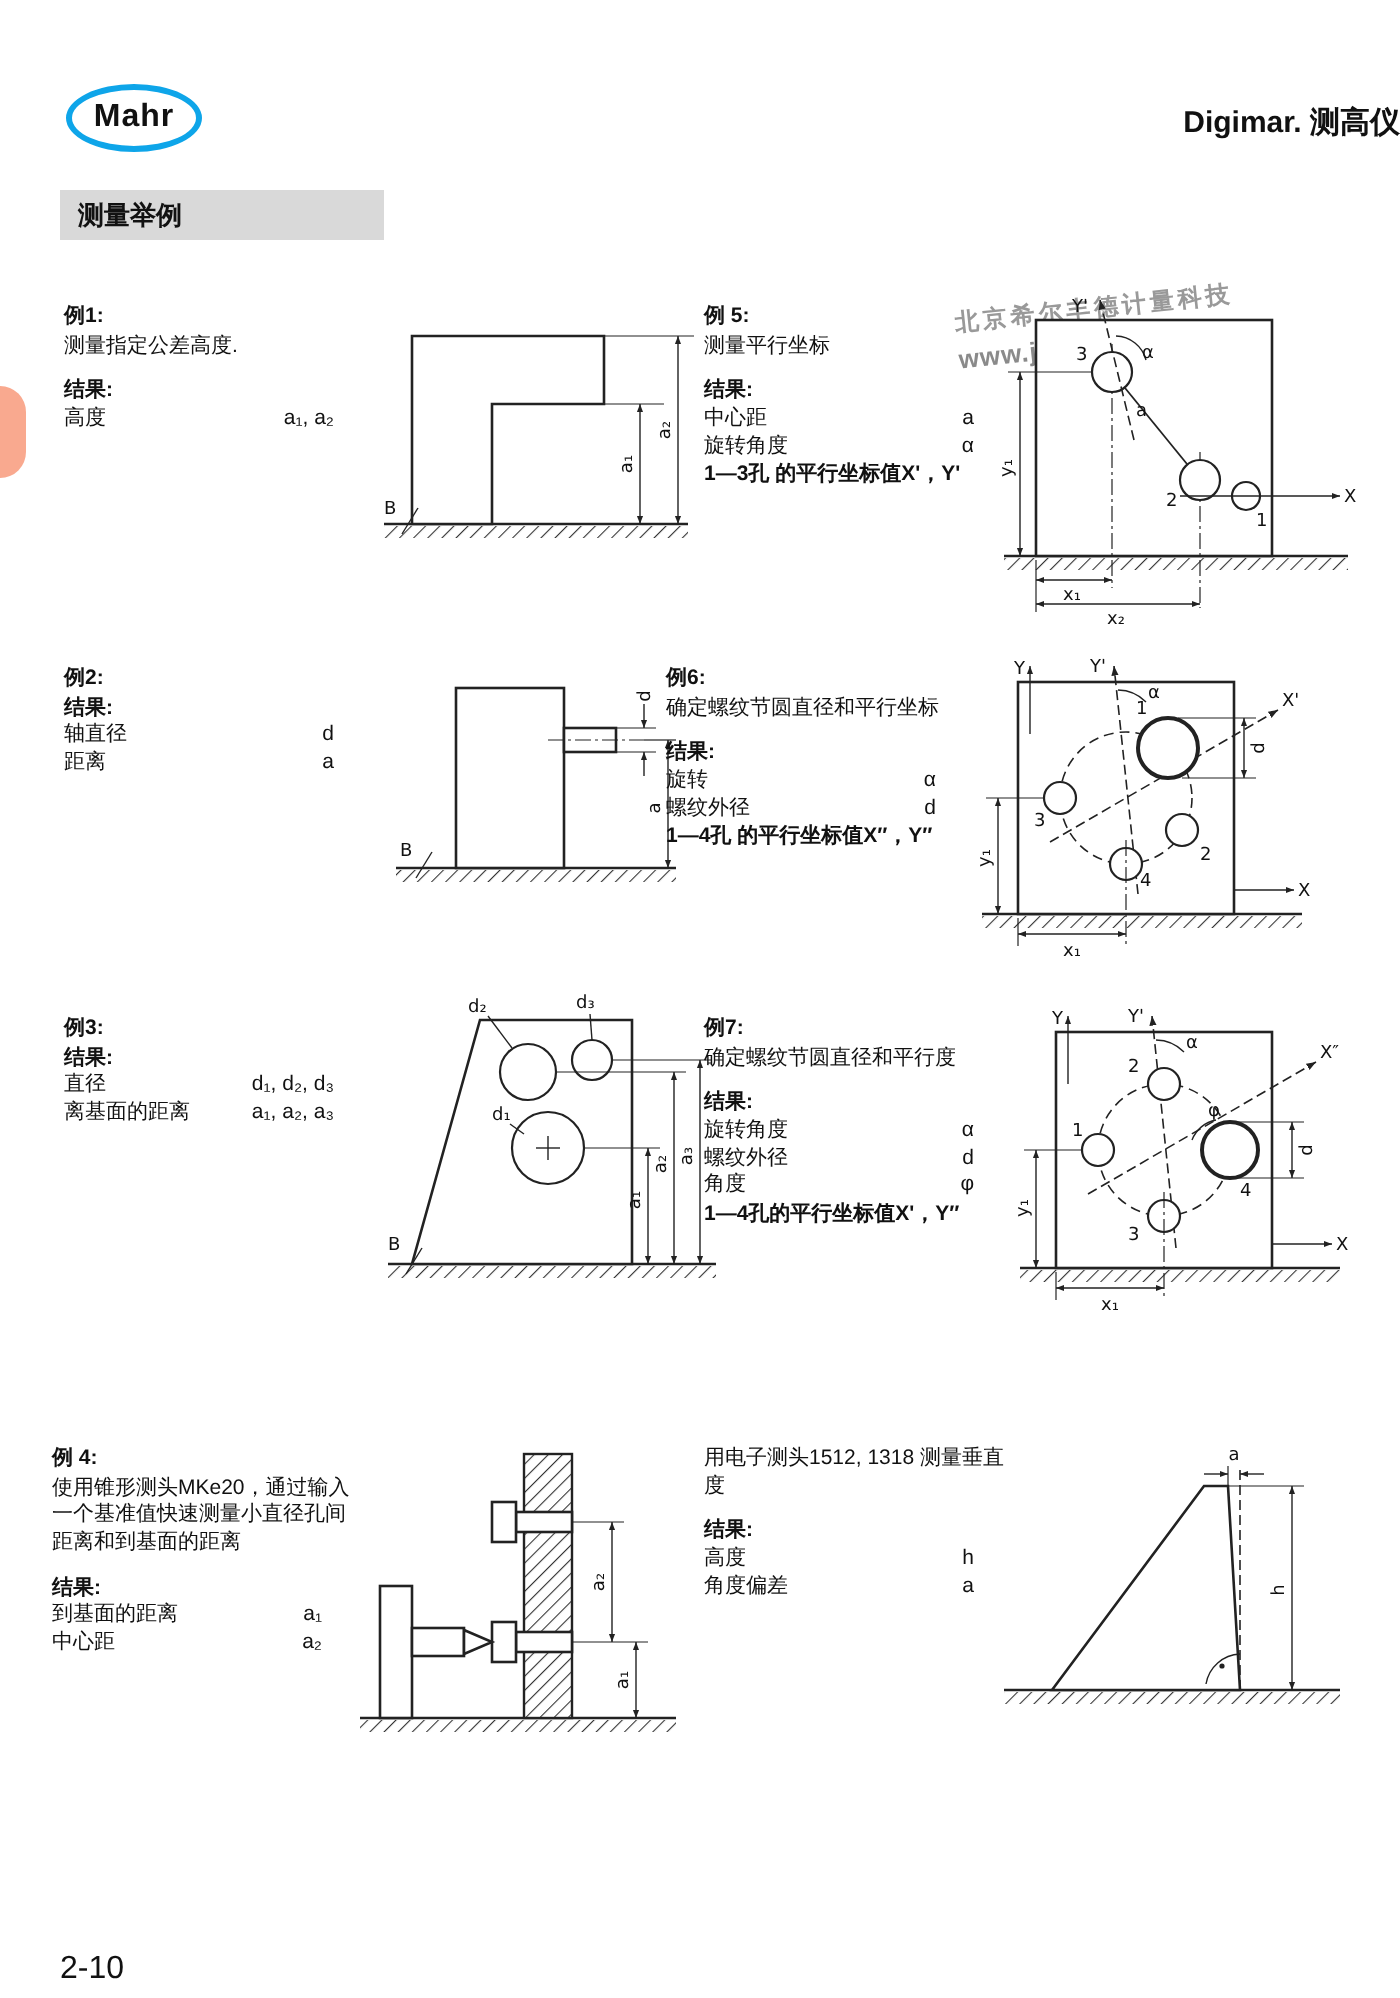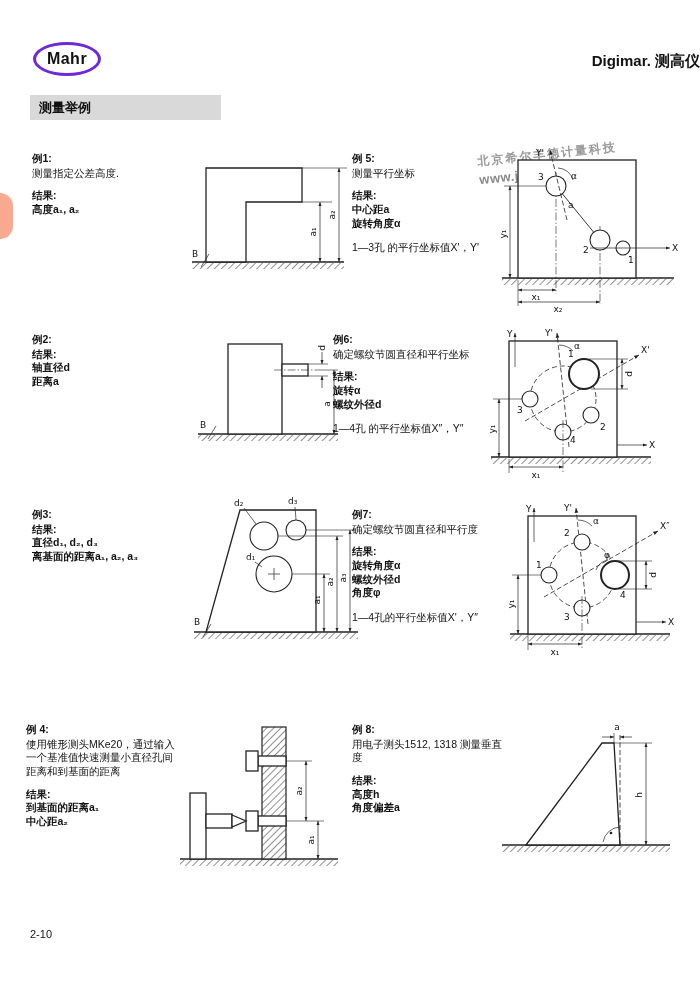--- a/index.html
+++ b/index.html
@@ -1,33 +1,33 @@
 <!DOCTYPE html>
 <html><head>
 <meta charset="utf-8">
 <style>
   *{margin:0;padding:0;box-sizing:border-box}
   html,body{width:700px;height:999px;background:#fff;font-family:"Liberation Sans","DejaVu Sans",sans-serif;color:#111}
   .page{position:relative;width:700px;height:999px;background:#fff;overflow:hidden}
   .tab{position:absolute;left:0;top:193px;width:13px;height:46px;background:#f9a98f;border-radius:0 22px 22px 0}
-  .logo{position:absolute;left:33px;top:42px;width:68px;height:34px;border:3px solid #6d28d9;border-radius:50%;display:flex;align-items:center;justify-content:center;font-weight:bold;font-size:16px;letter-spacing:.5px}
+  .logo{position:absolute;left:33px;top:42px;width:68px;height:34px;border:3px solid #0ea5e9;border-radius:50%;display:flex;align-items:center;justify-content:center;font-weight:bold;font-size:16px;letter-spacing:.5px}
   .title{position:absolute;left:0;right:0;top:52px;text-align:right;font-weight:bold;font-size:15px}
-  .secbar{position:absolute;left:30px;top:95px;width:191px;height:25px;background:#d9d9d9;font-weight:bold;font-size:13px;line-height:25px;padding-left:9px}
+  .secbar{position:absolute;left:30px;top:95px;width:162px;height:25px;background:#d9d9d9;font-weight:bold;font-size:13px;line-height:25px;padding-left:9px}
   .wm{position:absolute;left:478px;top:146px;color:#999;transform:rotate(-6deg);font-weight:bold}
   .wm .l1{font-size:12px;letter-spacing:2px}
   .wm .l2{font-size:13px;color:#8a8a8a;margin-top:2px;letter-spacing:.5px}
   .ex{position:absolute;width:335px;font-size:10.5px;line-height:1.3}
   .ex .t{font-weight:bold;margin-bottom:1px}
   .ex .d{width:152px;margin-bottom:9px}
   .ex .d.b{font-weight:normal}
   .ex .rl{font-weight:bold}
-  .ex .row{display:flex;width:135px;font-weight:bold}
-  .ex .note{font-weight:normal;width:190px;margin-top:11px}
+  .ex .row{display:flex;justify-content:space-between;width:135px;font-weight:normal}
+  .ex .note{font-weight:bold;width:190px;margin-top:1px}
   .ex svg{position:absolute;overflow:visible}
-  .pg{position:absolute;left:30px;top:928px;font-size:11px}
+  .pg{position:absolute;left:30px;top:976px;font-size:16px}
   svg text{font-size:9px;fill:#111;font-family:"DejaVu Sans","Liberation Sans",sans-serif}
   .grd{stroke:#222;stroke-width:1.3}
   .part{fill:#fff;stroke:#222;stroke-width:1.3}
   .circ{fill:#fff;stroke:#222;stroke-width:1.1}
   .bold{fill:#fff;stroke:#222;stroke-width:2}
   .thin{fill:none;stroke:#222;stroke-width:.7}
   .med{fill:none;stroke:#222;stroke-width:.9}
   .ext{stroke:#222;stroke-width:.6}
   .diml{stroke:#222;stroke-width:.7;fill:none}
   .dash{fill:none;stroke:#222;stroke-width:.8;stroke-dasharray:5 2.5}
@@ -429,21 +429,20 @@
       <g>
         <line class="cl" x1="82" y1="96" x2="82" y2="150"></line>
         <line class="ext" x1="28" y1="136" x2="28" y2="150"></line>
         <line class="diml" marker-start="url(#arr)" marker-end="url(#arr)" x1="28" y1="144" x2="82" y2="144"></line>
         <text text-anchor="middle" x="55" y="155">x₁</text>
       </g>
     </svg>
   </section>
 
   <section class="ex" style="left:352px;top:723px">
-    <div class="t">例 8:</div>
     <div class="d">用电子测头1512, 1318 测量垂直度</div>
     <div class="rl">结果:</div>
     <div class="row">
       <span>高度</span>
       <span>h</span>
     </div>
     <div class="row">
       <span>角度偏差</span>
       <span>a</span>
     </div>

